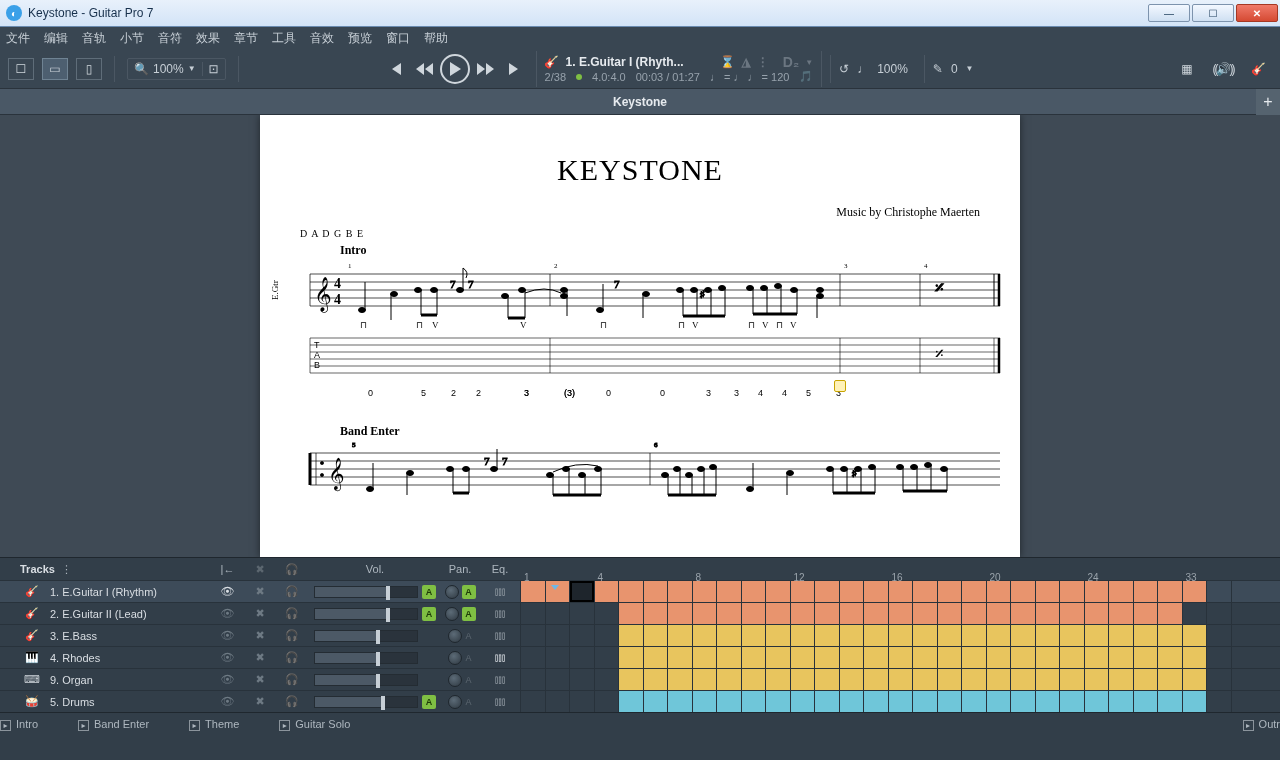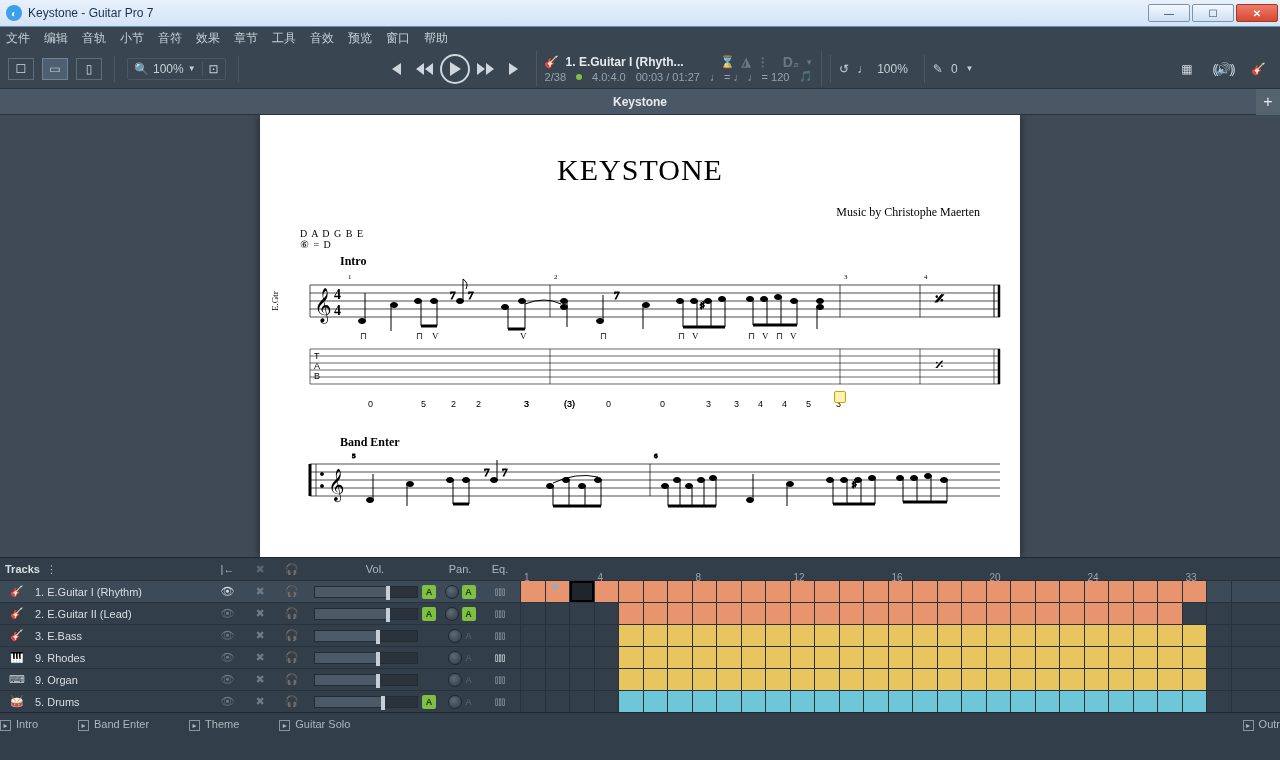--- a/index.html
+++ b/index.html
@@ -45,21 +45,21 @@
   .page .tempo{font-size:12px;margin:8px 0 2px 50px}
   .page .section{font-size:12px;font-weight:bold;margin:4px 0 2px 40px}
   .staffwrap{position:relative;margin:2px 0 8px 0}
   .stafflabel{position:absolute;left:-30px;top:40px;transform:rotate(-90deg);transform-origin:left top;font-size:9px}
   .tabnums{position:relative;height:14px;font-size:9px;font-family:Arial}
   .tabnums span{position:absolute;bottom:0}
   .hlbox{position:absolute;width:12px;height:12px;border:1px solid #c9a400;background:#fff2b8;border-radius:2px}
   
   .trackpanel{height:203px;background:#323e49;display:flex;flex-direction:column;border-top:1px solid #1f272e}
   .tp-head{height:22px;display:flex;align-items:center;font-size:11px;color:#aeb7bf}
-  .col-name{width:210px;padding-left:5px;display:flex;align-items:center;gap:6px}
+  .col-name{width:210px;padding-left:20px;display:flex;align-items:center;gap:6px}
   .col-ico{width:100px;display:flex;justify-content:space-around}
   .colw{width:130px;text-align:center}
   .col-pan{width:40px;text-align:center}
   .col-eq{width:40px;text-align:center}
   .col-tl{flex:1;position:relative}
   .tl-nums{position:absolute;inset:0;display:flex;font-size:10px}
   .tl-nums div{position:absolute;top:3px;color:#9aa3ab}
   .tp-row{height:22px;display:flex;align-items:center;font-size:11px;border-top:1px solid #28323b}
   .tp-row.sel{background:#3d4b59}
   .tr-icon{width:16px;display:inline-flex;justify-content:center;color:#d0d6db;margin:0 4px}
@@ -195,21 +195,20 @@
 <div class="tabstrip">
   <span class="doc">Keystone</span>
   <span class="plus">+</span>
 </div>
 
 <div class="score-area">
   <div class="page">
     <h1>KEYSTONE</h1>
     <div class="credit">Music by Christophe Maerten</div>
     <div class="tuning">D A D G B E</div>
-    <div class="tuning">⑥ = D</div>
     <div class="section">Intro</div>
 
     <div class="staffwrap">
       <div class="stafflabel">E.Gtr</div>
       
       <svg width="700" height="70">
         <g stroke="#000" stroke-width="0.7">
           <line x1="10" y1="14" x2="700" y2="14"></line>
             <line x1="10" y1="22" x2="700" y2="22"></line>
           <line x1="10" y1="30" x2="700" y2="30"></line>
@@ -636,21 +635,21 @@
           <div class="cell" style="width: 24.5px; background: rgb(232, 197, 94);"></div>
           <div class="cell" style="width: 24.5px; background: rgb(232, 197, 94);"></div>
           <div class="cell" style="width: 24.5px; background: rgb(232, 197, 94);"></div>
           <div class="cell" style="width: 24.5px;"></div>
           <div class="cell" style="width: 24.5px;"></div>
         </div>
       </div>
       <div class="tp-row">
         <div class="col-name">
           <span class="tr-icon">🎹</span>
-          <span class="tr-name">9. Rhodes</span>
+          <span class="tr-name">4. Rhodes</span>
         </div>
         <div class="iconcell">
           <span class="">👁</span>
           <span>✖</span>
           <span>🎧</span>
         </div>
         <div class="vol">
           <div class="slider">
             <div class="fill" style="width:60%"></div>
             <div class="thumb" style="left:60%"></div>

